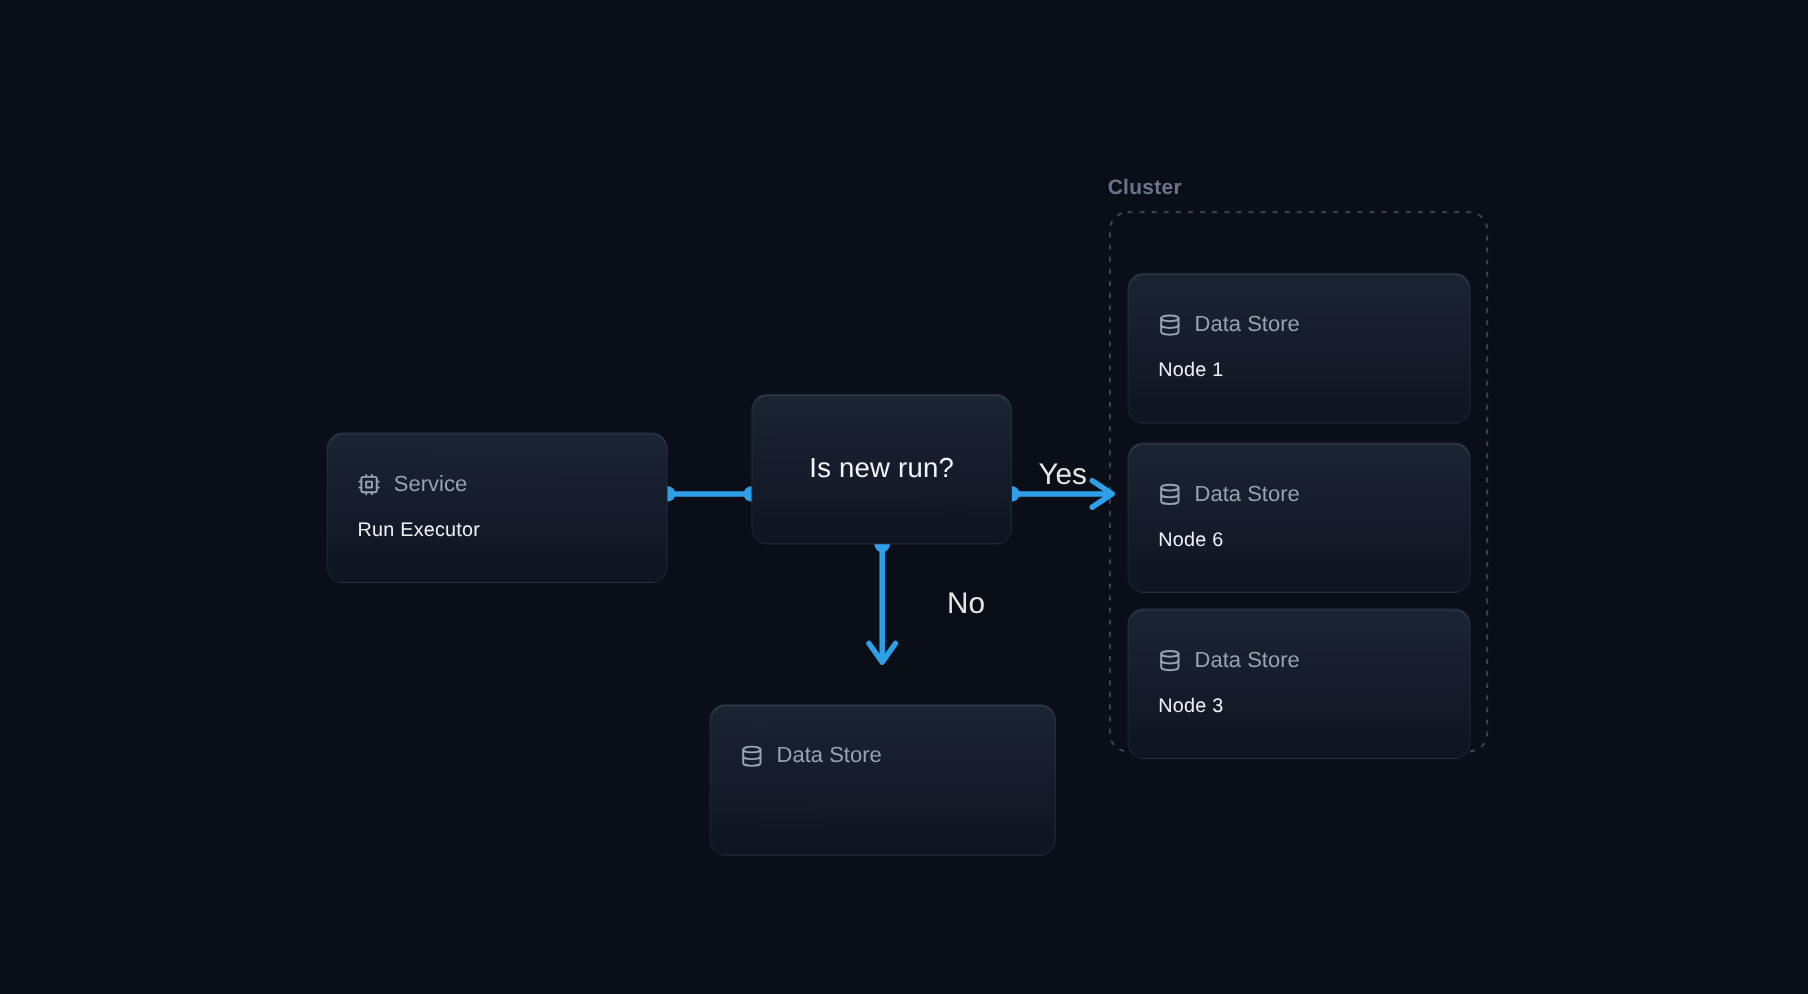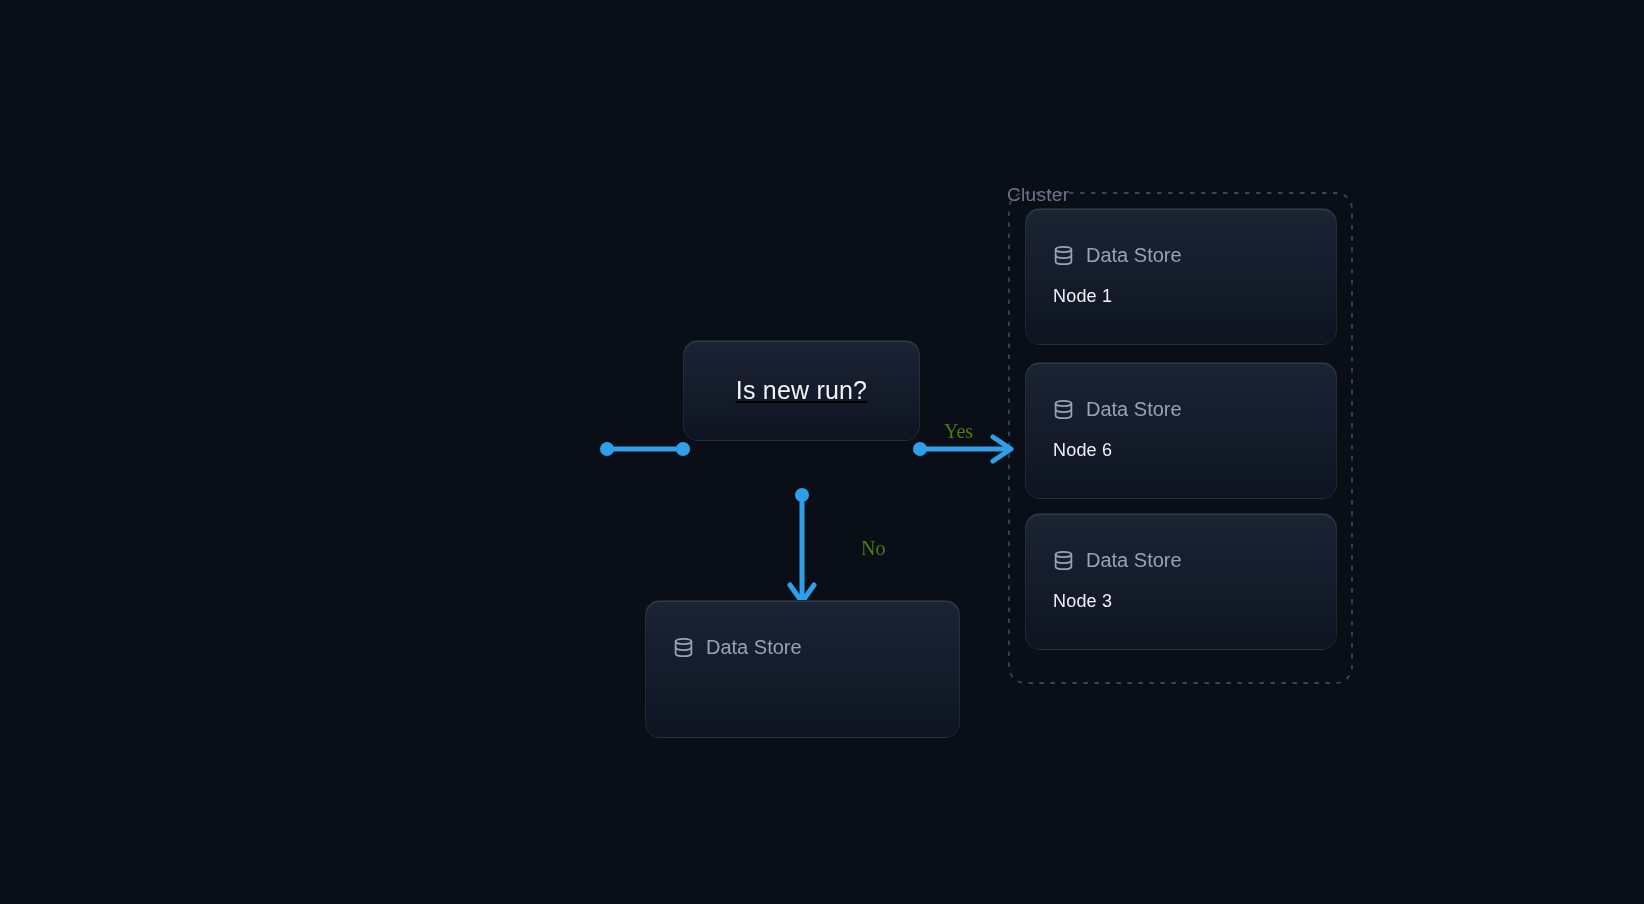--- a/index.html
+++ b/index.html
@@ -24,20 +24,21 @@
   .card {
     position: absolute;
     box-sizing: border-box;
     border-radius: 15px;
     background: linear-gradient(180deg, #1B2433 0%, #151C2B 48%, #0E1521 100%);
     border: 1px solid rgba(138, 152, 176, 0.12);
     box-shadow: inset 0 1px 0 rgba(175, 190, 214, 0.16);
   }
   .card.typed {
     padding: 34px 24px 0 27px;
+    margin-top: 40px;
   }
   .card-type {
     display: flex;
     align-items: center;
     gap: 12px;
     color: #97A2B4;
     font-size: 20px;
     line-height: 24px;
   }
   .card-type svg {
@@ -63,24 +64,23 @@
   }
   .cluster-label {
     position: absolute;
     color: #6B7589;
     font-size: 19px;
     line-height: 22px;
     letter-spacing: 0.3px;
   }
   .edge-label {
     position: absolute;
-    color: #4d7c0f;
-    font-size: 20px;
+    color: #e5e5e5;
+    font-size: 27px;
     line-height: 22px;
-    font-family: Liberation Serif, serif;
   }
 </style>
 </head>
 <body>
 
 <div class="canvas">
 
   <svg class="edges" viewBox="0 0 1644 904" fill="none" xmlns="http://www.w3.org/2000/svg">
 
     <rect x="1009" y="193" width="343" height="490" rx="16" stroke="#3A4558" stroke-width="1.8" stroke-dasharray="4.5 6.5"></rect>
@@ -100,37 +100,55 @@
     <g stroke="#2E9FE9" stroke-width="5" stroke-linecap="round" stroke-linejoin="round">
       <circle cx="802" cy="495" r="7" fill="#2E9FE9" stroke="none"></circle>
       <line x1="802" y1="495" x2="802" y2="596"></line>
       <polyline points="790,585 802,602 814,585"></polyline>
     </g>
   </svg>
 
   <div class="edge-label" style="left:944px; top:420px;">Yes</div>
   <div class="edge-label" style="left:861px; top:537px;">No</div>
 
+  <div class="card typed" style="left:297px; top:353px; width:310px; height:137px;">
+    <div class="card-type">
+      <svg width="21" height="21" viewBox="0 0 24 24" fill="none" stroke="#97A2B4" stroke-width="2" stroke-linecap="round" stroke-linejoin="round">
+        <rect x="4" y="4" width="16" height="16" rx="2"></rect>
+        <rect x="9" y="9" width="6" height="6"></rect>
+        <path d="M9 2v2"></path>
+          <path d="M15 2v2"></path>
+          <path d="M9 20v2"></path>
+          <path d="M15 20v2"></path>
+        <path d="M2 9h2"></path>
+          <path d="M2 15h2"></path>
+          <path d="M20 9h2"></path>
+          <path d="M20 15h2"></path>
+      </svg>
+      <span>Service</span>
+    </div>
+    <div class="card-title">Run Executor</div>
+  </div>
 
-  <div class="card decision" style="left:683px; top:340px; width:237px; height:101px;text-decoration:underline;">
+  <div class="card decision" style="left:683px; top:358px; width:237px; height:137px;">
     <div class="decision-text">Is new run?</div>
   </div>
 
   <div class="card typed" style="left:645px; top:600px; width:315px; height:138px;">
     <div class="card-type">
       <svg width="21" height="21" viewBox="0 0 24 24" fill="none" stroke="#97A2B4" stroke-width="2" stroke-linecap="round" stroke-linejoin="round">
         <ellipse cx="12" cy="5" rx="9" ry="3"></ellipse>
         <path d="M3 5v14a9 3 0 0 0 18 0V5"></path>
         <path d="M3 12a9 3 0 0 0 18 0"></path>
       </svg>
       <span>Data Store</span>
     </div>
   </div>
 
-  <div class="cluster-label" style="left:1007px; top:184px;">Cluster</div>
+  <div class="cluster-label" style="left:1007px; top:160px;font-weight:bold;">Cluster</div>
 
   <div class="card typed" style="left:1025px; top:208px; width:312px; height:137px;">
     <div class="card-type">
       <svg width="21" height="21" viewBox="0 0 24 24" fill="none" stroke="#97A2B4" stroke-width="2" stroke-linecap="round" stroke-linejoin="round">
         <ellipse cx="12" cy="5" rx="9" ry="3"></ellipse>
         <path d="M3 5v14a9 3 0 0 0 18 0V5"></path>
         <path d="M3 12a9 3 0 0 0 18 0"></path>
       </svg>
       <span>Data Store</span>
     </div>

